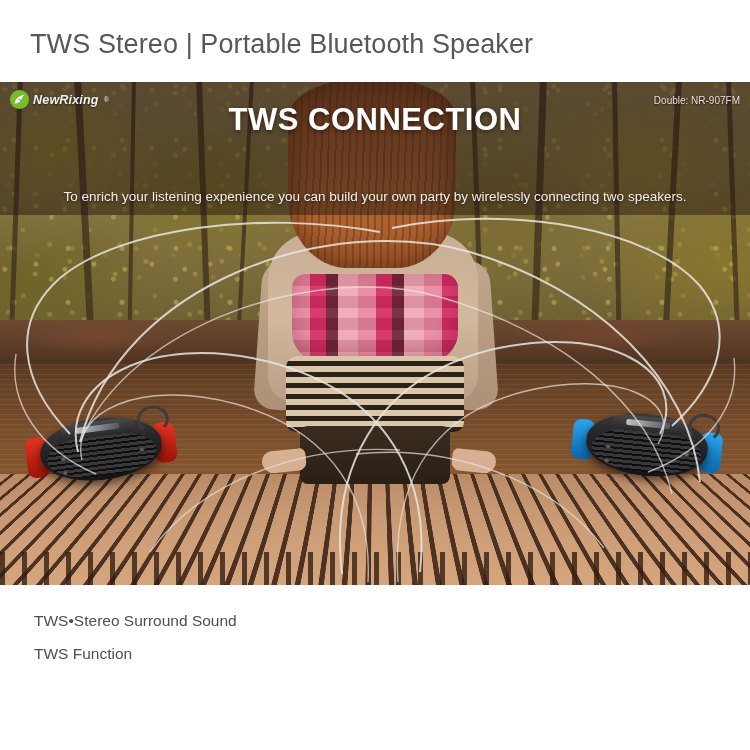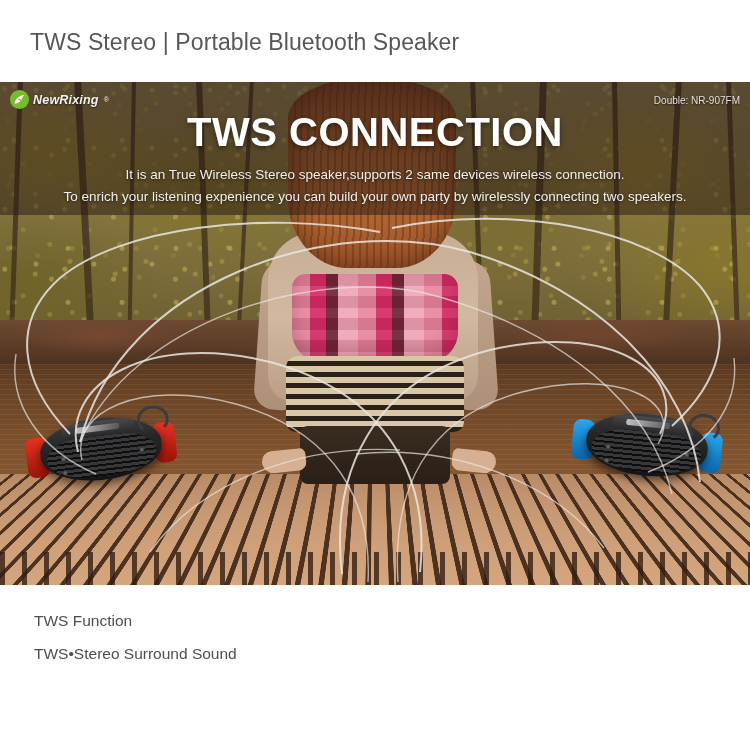--- a/index.html
+++ b/index.html
@@ -13,21 +13,21 @@
     overflow: hidden;
     font-family: "Liberation Sans", sans-serif;
     position: relative;
   }
 
   
   .page-title {
     position: absolute;
     left: 30px;
     top: 29px;
-    font-size: 23px;
+    font-size: 27px;
     color: #555759;
     letter-spacing: 0.1px;
     white-space: nowrap;
   }
 
   
   .hero {
     position: absolute;
     left: 0;
     top: 82px;
@@ -311,23 +311,23 @@
   .brand-reg {
     font-size: 7px; color: #e8e8e6; vertical-align: super;
     margin-left: 1px;
   }
   .model {
     position: absolute; right: 10px; top: 13px;
     font-size: 10px; color: #e3ded9;
     text-shadow: 0 1px 2px rgba(0,0,0,.7);
   }
   .hero-title {
-    position: absolute; left: 0; top: 28px; width: 750px;
+    position: absolute; left: 0; top: 20px; width: 750px;
     text-align: center;
-    font-size: 40px; font-weight: bold; color: #ffffff;
+    font-size: 31px; font-weight: bold; color: #ffffff;
     letter-spacing: .5px;
     text-shadow: 0 2px 5px rgba(0,0,0,.45);
   }
   .hero-sub {
     position: absolute; left: 0; width: 750px; text-align: center;
     color: #f3efec; font-size: 13.5px;
     text-shadow: 0 1px 3px rgba(0,0,0,.6);
   }
   .hero-sub.l1 { top: 85px; }
   .hero-sub.l2 { top: 107px; }
@@ -439,21 +439,20 @@
         </svg>
       </span>
       <span class="brand-name">NewRixing</span>
       <span class="brand-reg">®</span>
     </div>
 
     <div class="model">Double: NR-907FM</div>
 
     <div class="hero-title">TWS CONNECTION</div>
 
-    <div class="hero-sub l1">It is an True Wireless Stereo speaker,supports 2 same devices wireless connection.</div>
     <div class="hero-sub l2">To enrich your listening expenience you can build your own party by wirelessly connecting two speakers.</div>
   </div>
 </div>
 
 <div class="features">
+  <div class="feature-line">TWS•Stereo Surround Sound</div>
   <div class="feature-line">TWS Function</div>
-  <div class="feature-line">TWS•Stereo Surround Sound</div>
 </div>
 
 </body></html>

